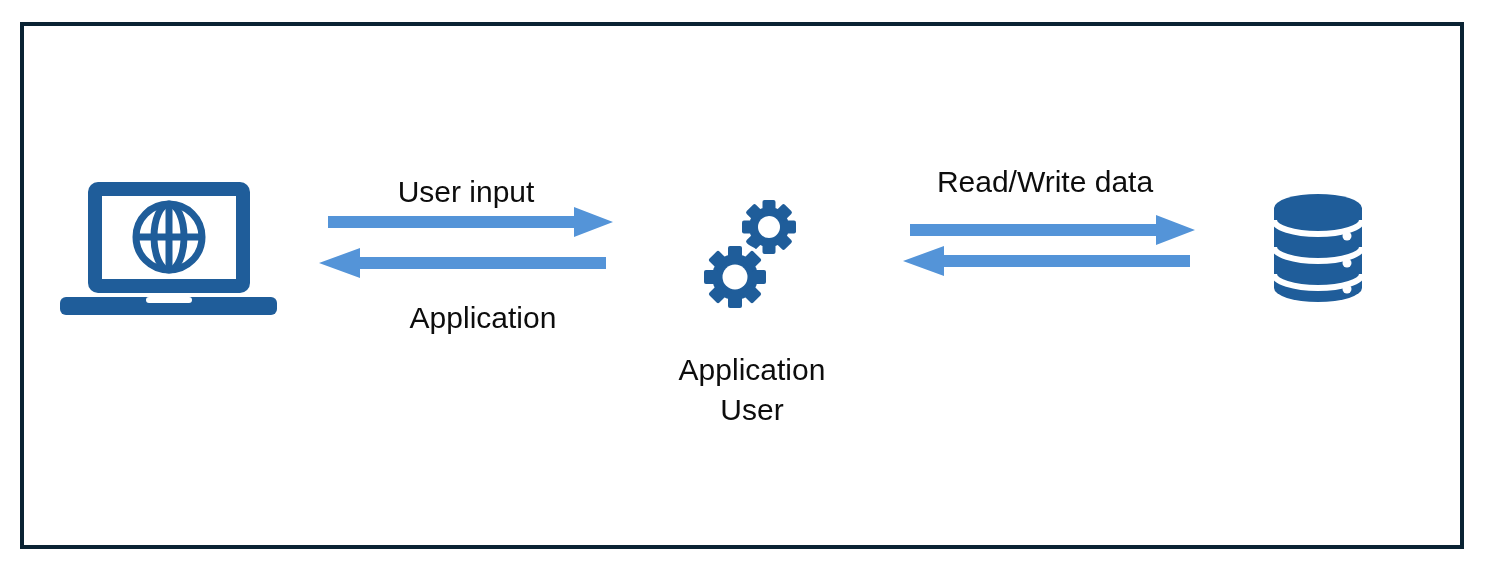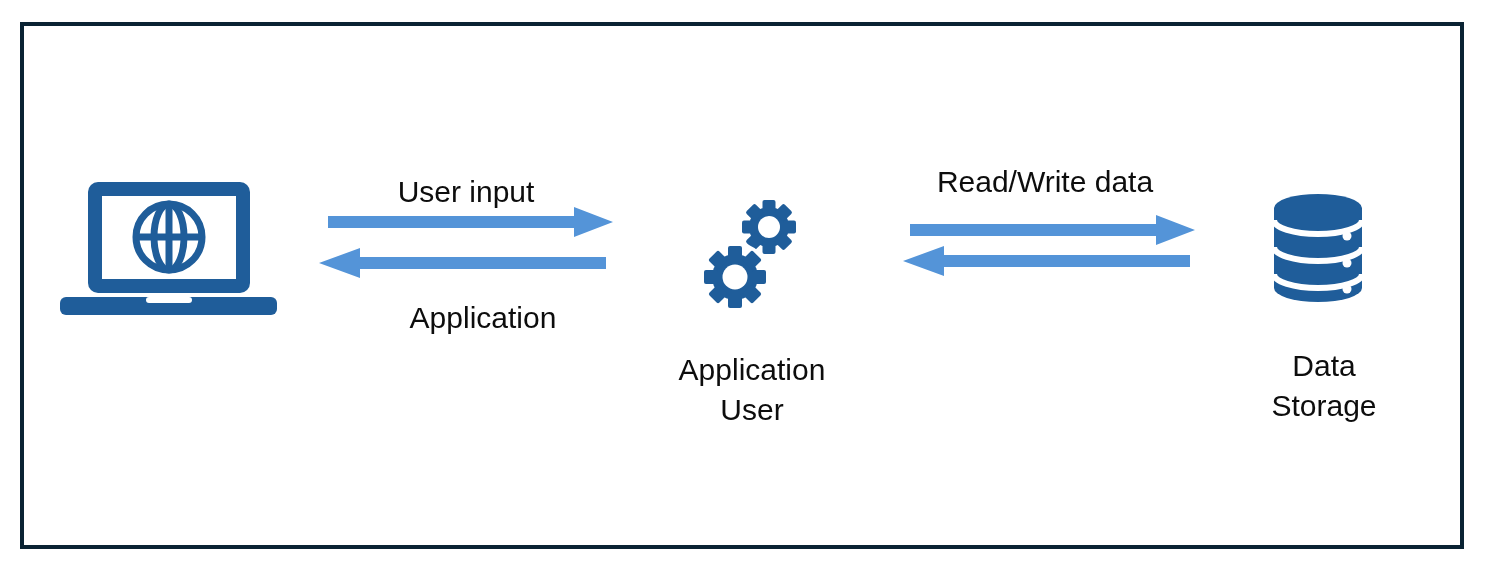--- a/index.html
+++ b/index.html
@@ -144,18 +144,14 @@
         <path d="M4,82 A44,14 0 0 0 92,82"></path>
       </g>
 
       <g fill="#fff">
         <circle cx="77" cy="44" r="4.5"></circle>
         <circle cx="77" cy="71" r="4.5"></circle>
         <circle cx="77" cy="97" r="4.5"></circle>
       </g>
     </svg>
   </div>
-  <div class="node-label" style="left:1204px;top:346px;width:240px;">
-    <div>Data</div>
-    <div>Storage</div>
-  </div>
 
 </div>
 
 </body></html>

